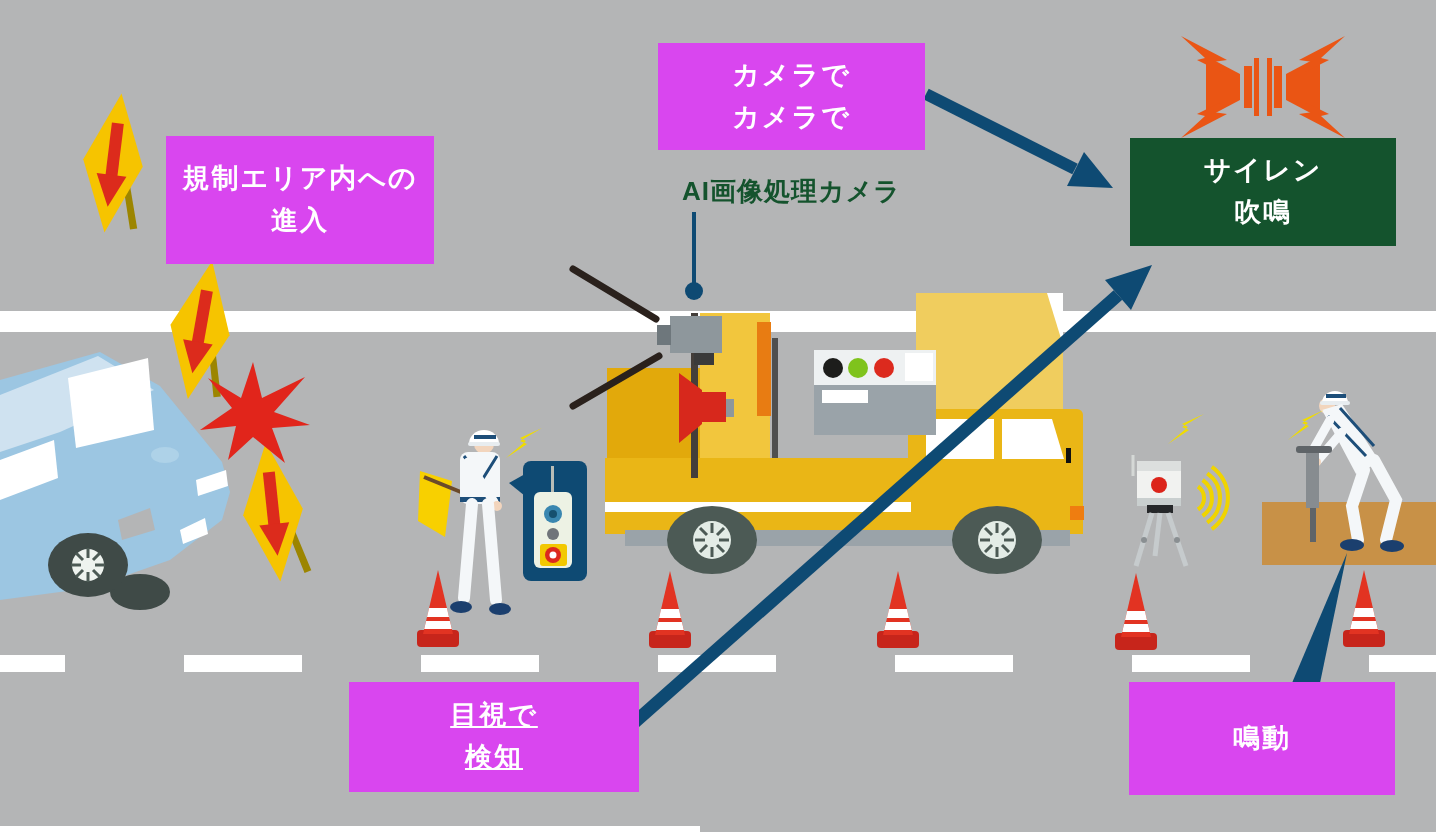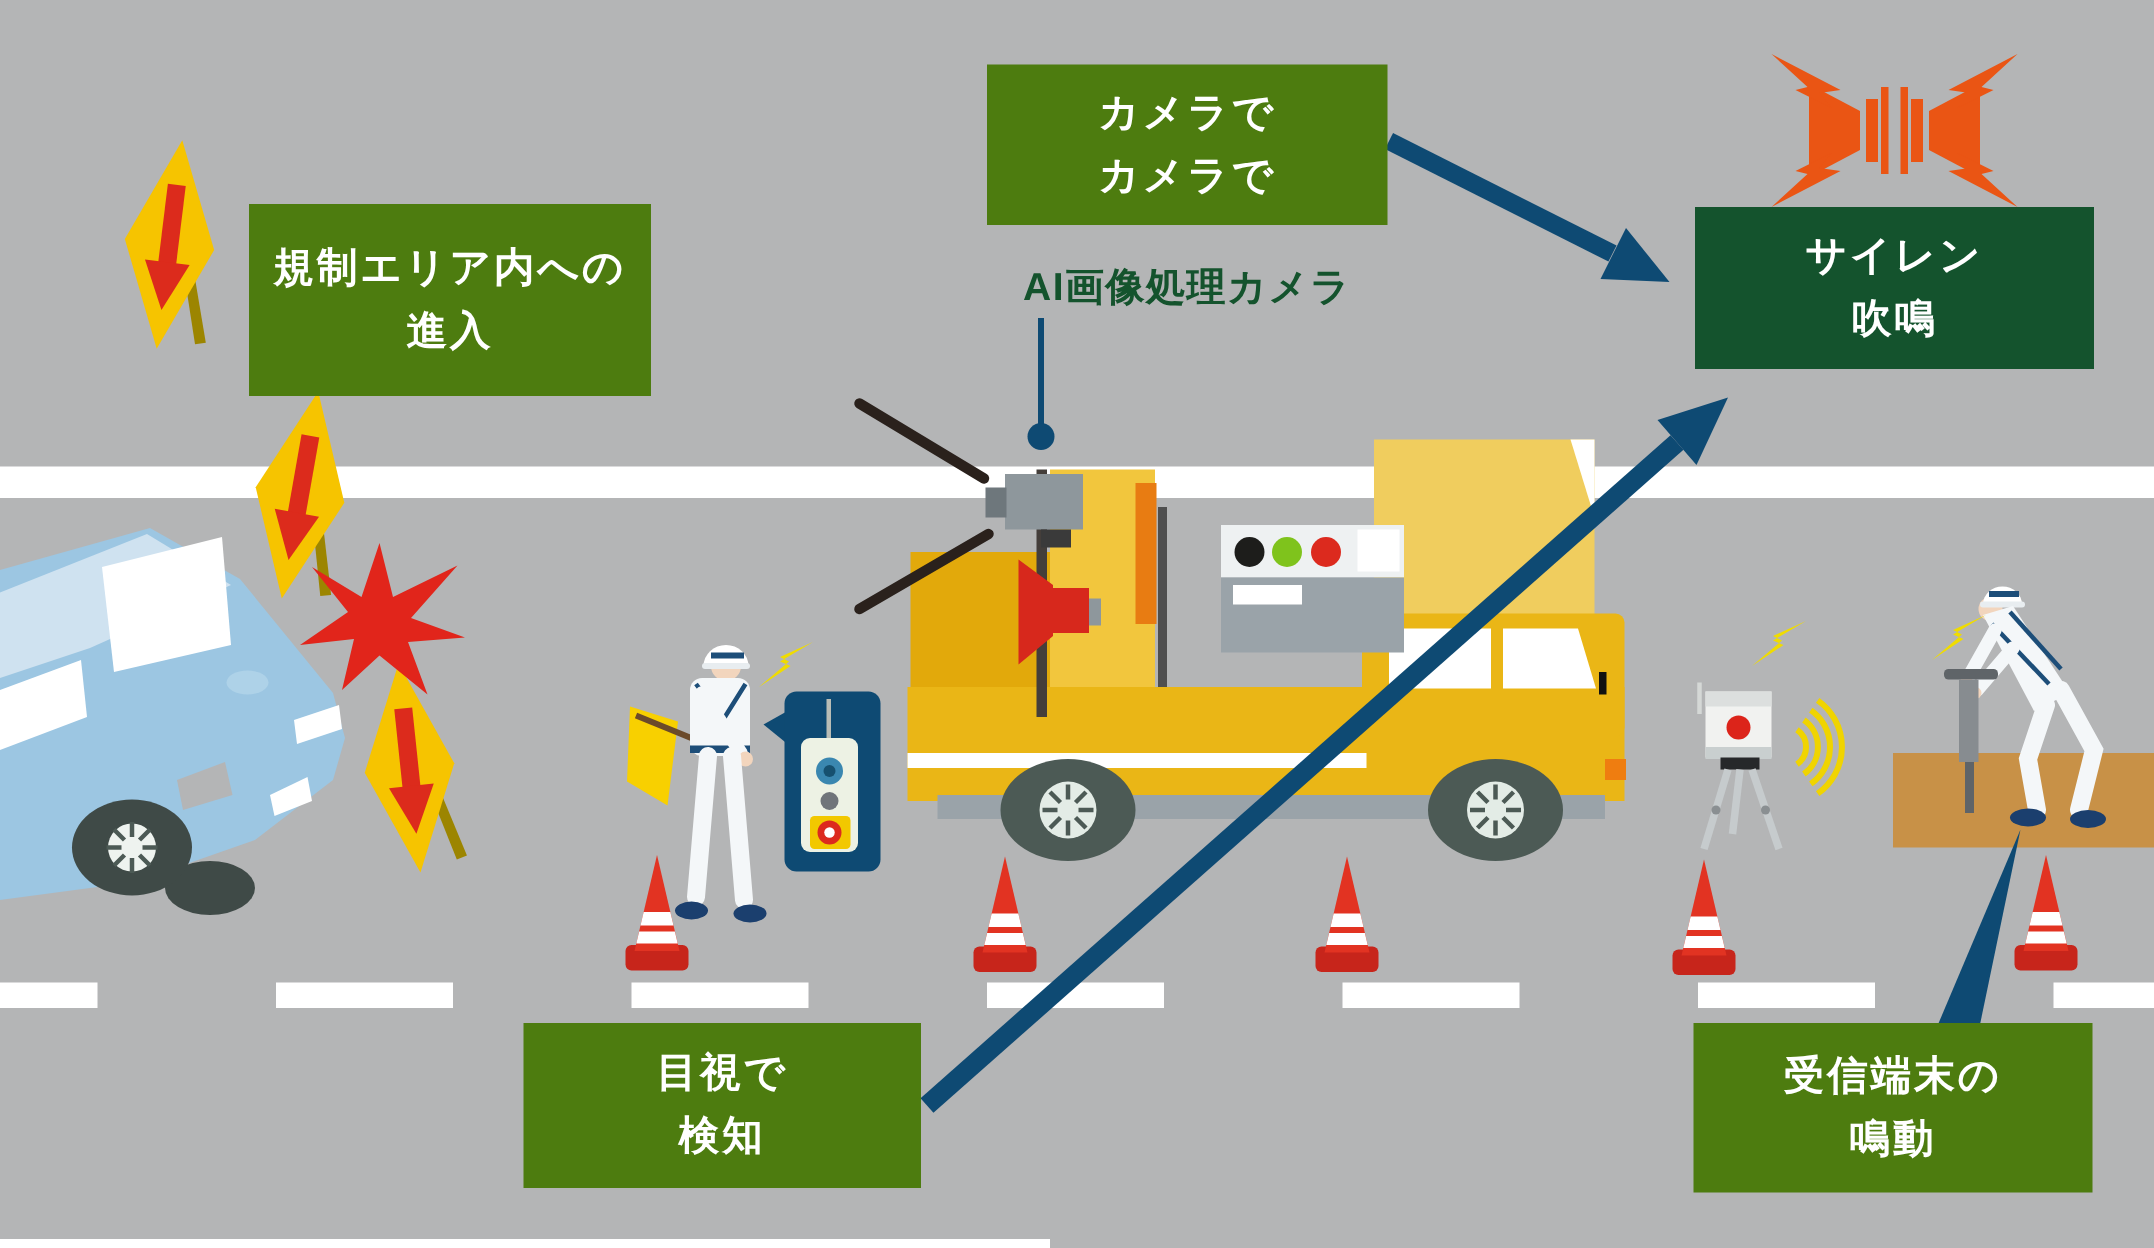--- a/index.html
+++ b/index.html
@@ -4,21 +4,21 @@
 <style>
   html,body{margin:0;padding:0;background:#888;}
   #stage{
     position:relative;width:1436px;height:832px;overflow:hidden;
     background:#b4b5b6;
     font-family:"Liberation Sans","DejaVu Sans",sans-serif;
   }
   #art{position:absolute;left:0;top:0;width:1436px;height:832px;}
   .callout{
     position:absolute;display:flex;flex-direction:column;justify-content:center;align-items:center;
-    background:#4d7c0f;color:#fff;font-weight:bold;font-size:27px;line-height:1.55;
+    background:#d946ef;color:#fff;font-weight:bold;font-size:27px;line-height:1.55;
     letter-spacing:2px;text-align:center;z-index:5;
   }
   .callout.orange{background:#14532d;}
   .ai-label{
     position:absolute;left:658px;top:174px;width:267px;text-align:center;
     color:#14532d;font-weight:bold;font-size:26px;letter-spacing:1px;z-index:5;
   }
 </style>
 </head>
 <body>
@@ -272,25 +272,24 @@
 <div class="callout" style="left:658px;top:43px;width:267px;height:107px;">
   <span>カメラで</span>
   <span>カメラで</span>
 </div>
 
 <div class="callout orange" style="left:1130px;top:138px;width:266px;height:108px;">
   <span>サイレン</span>
   <span>吹鳴</span>
 </div>
 
-<div class="callout" style="left:349px;top:682px;width:265px;height:110px;">
+<div class="callout" style="left:349px;top:682px;width:290px;height:110px;text-decoration:underline;">
   <span>目視で</span>
   <span>検知</span>
 </div>
 
 <div class="callout" style="left:1129px;top:682px;width:266px;height:113px;">
-  <span>受信端末の</span>
   <span>鳴動</span>
 </div>
 
 <div class="ai-label">AI画像処理カメラ</div>
 
 </div>
 
 </body></html>

